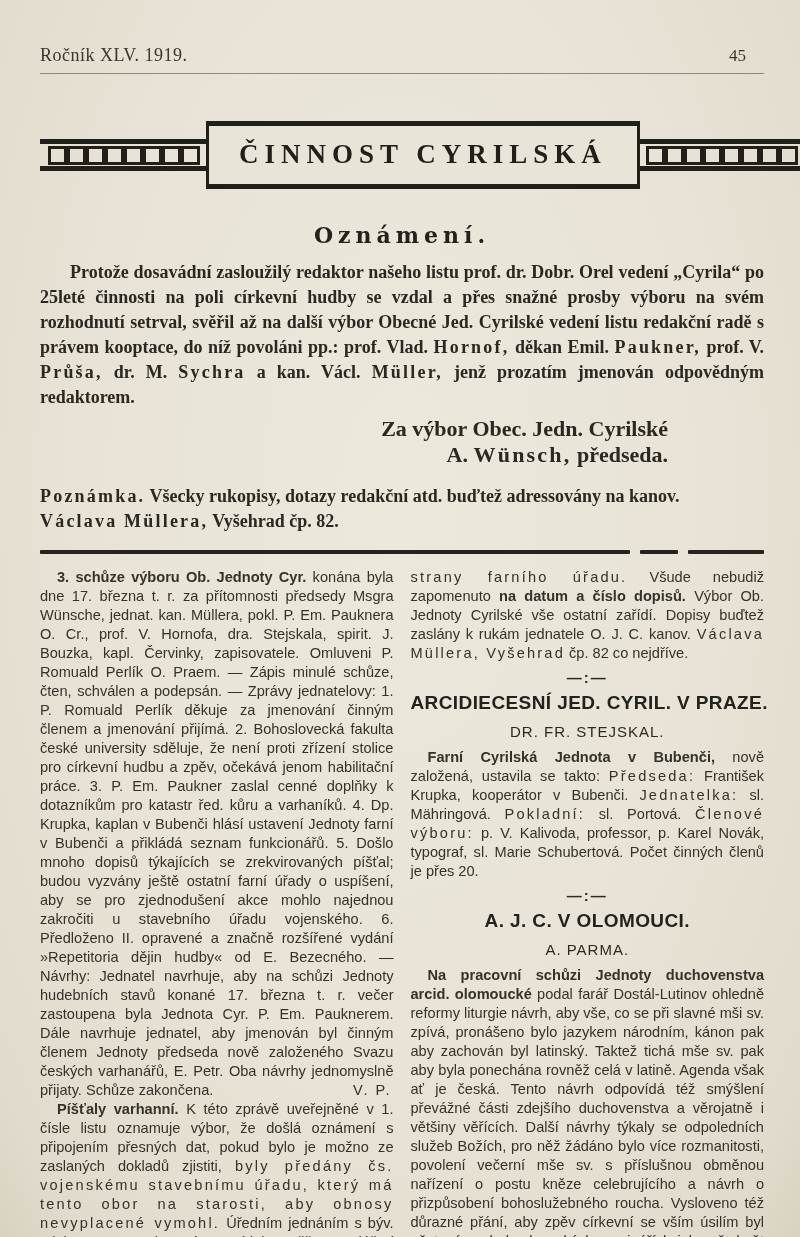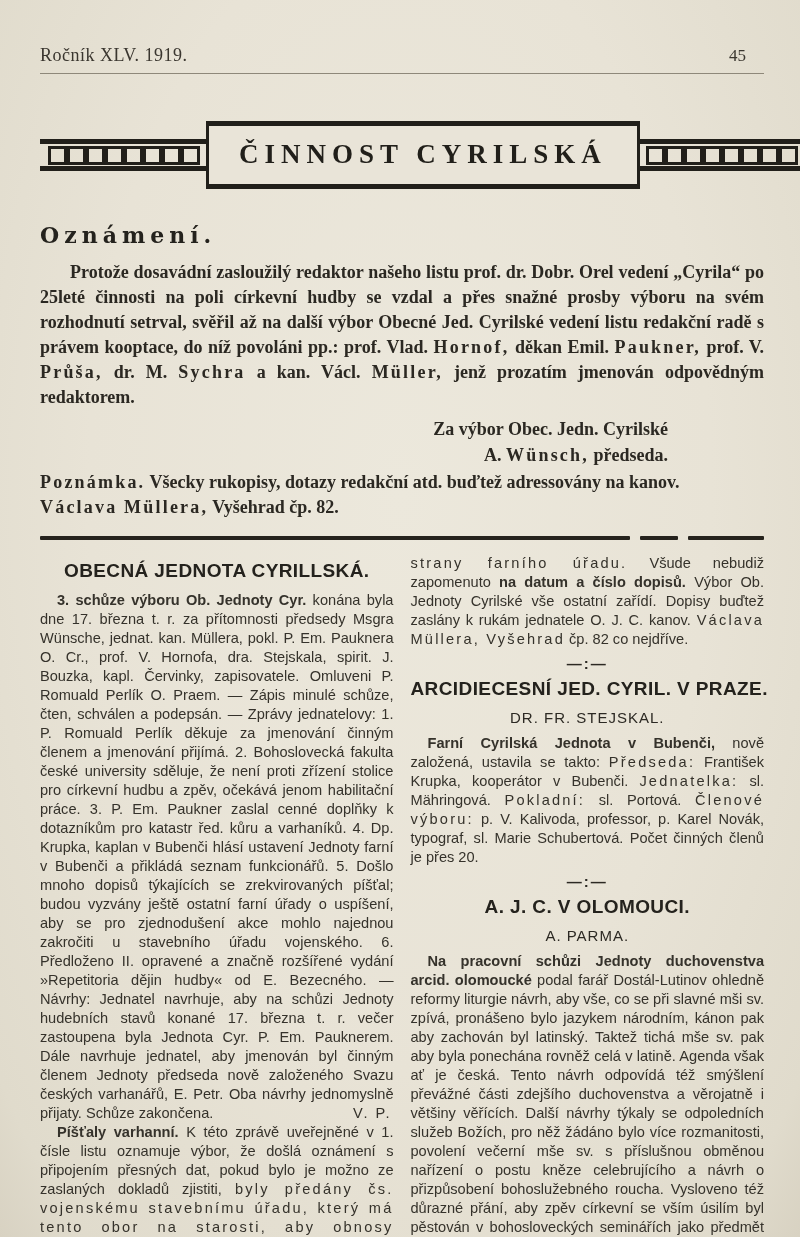--- a/index.html
+++ b/index.html
@@ -39,32 +39,33 @@
     margin:17px -2px;position:relative;z-index:2;
     background:#e9e4d8;
   }
   .banner-title{
     font-family:"Liberation Serif", serif;
     font-weight:700;font-size:27px;letter-spacing:6px;
     color:#211f1a;white-space:nowrap;
   }
   
   .oznameni-h{
+    text-align:center;
     font-family:"DejaVu Serif", serif;
     font-weight:700;font-size:22px;letter-spacing:5px;
     color:#24221d;margin:16px 0 12px 0;
   }
   .announcement{
     font-family:"Liberation Serif", serif;
     font-weight:700;font-size:18px;line-height:25px;
     color:#2b2822;text-align:justify;text-indent:30px;
     margin:0;
   }
-  .sig-block{margin:6px 96px 2px 0;text-align:right;
-    font-family:"Liberation Serif", serif;font-weight:700;font-size:18px;line-height:26px;color:#2b2822;}
+  .sig-block{margin:6px 96px 16px 0;text-align:right;
+    font-family:"Liberation Serif", serif;font-weight:700;font-size:22px;line-height:26px;color:#2b2822;}
   .note{
     font-family:"Liberation Serif", serif;font-weight:700;font-size:18px;line-height:25px;
     color:#2b2822;margin-top:0;
   }
   .note .l2{text-align:left;}
   
   .big-rule{display:flex;align-items:center;margin:16px 0 14px 0;gap:10px;}
   .big-rule .seg{height:3.5px;background:#26231d;border-radius:1px;}
   .seg-a{flex:0 0 590px;}
   .seg-b2{flex:0 0 38px;}
@@ -139,21 +140,20 @@
 
   <div class="big-rule">
     <div class="seg seg-a"></div>
     <div class="seg seg-b2"></div>
     <div class="seg seg-c"></div>
   </div>
 
   <div class="cols">
 
     <div class="col">
-      <div class="col-h">OBECNÁ JEDNOTA CYRILLSKÁ.</div>
       <p class="rel"><span><span class="seg-b">3. schůze výboru Ob. Jednoty Cyr.</span><span class="seg-n"> konána byla dne 17. března t. r. za přítomnosti předsedy Msgra Wünsche, jednat. kan. Müllera, pokl. P. Em. Pauknera O. Cr., prof. V. Hornofa, dra. Stejskala, spirit. J. Bouzka, kapl. Červinky, zapisovatele. Omluveni P. Romuald Perlík O. Praem. — Zápis minulé schůze, čten, schválen a podepsán. — Zprávy jednatelovy: 1. P. Romuald Perlík děkuje za jmenování činným členem a jmenování přijímá. 2. Bohoslovecká fakulta české university sděluje, že není proti zřízení stolice pro církevní hudbu a zpěv, očekává jenom habilitační práce. 3. P. Em. Paukner zaslal cenné doplňky k dotazníkům pro katastr řed. kůru a varhaníků. 4. Dp. Krupka, kaplan v Bubenči hlásí ustavení Jednoty farní v Bubenči a přikládá seznam funkcionářů. 5. Došlo mnoho dopisů týkajících se zrekvirovaných píšťal; budou vyzvány ještě ostatní farní úřady o uspíšení, aby se pro zjednodušení akce mohlo najednou zakročiti u stavebního úřadu vojenského. 6. Předloženo II. opravené a značně rozšířené vydání »Repetitoria dějin hudby« od E. Bezecného. — Návrhy: Jednatel navrhuje, aby na schůzi Jednoty hudebních stavů konané 17. března t. r. večer zastoupena byla Jednota Cyr. P. Em. Pauknerem. Dále navrhuje jednatel, aby jmenován byl činným členem Jednoty předseda nově založeného Svazu českých varhanářů, E. Petr. Oba návrhy jednomyslně přijaty. Schůze zakončena.</span></span><span class="vp-sig">V. P.</span></p>
       <p><span class="seg-b">Píšťaly varhanní.</span><span class="seg-n"> K této zprávě uveřejněné v 1. čísle listu oznamuje výbor, že došlá oznámení s připojením přesných dat, pokud bylo je možno ze zaslaných dokladů zjistiti, </span><span class="seg-sp">byly předány čs. vojenskému stavebnímu úřadu, který má tento obor na starosti, aby obnosy nevyplacené vymohl.</span><span class="seg-n"> Úředním jednáním s býv. ministerstvem vojenství ve Vídni pověřena zvláštní naše </span></p>
     </div>
 
     <div class="col">
       <p class="cont"><span class="seg-sp">strany farního úřadu.</span><span class="seg-n"> Všude nebudiž zapomenuto </span><span class="seg-b">na datum a číslo dopisů.</span><span class="seg-n"> Výbor Ob. Jednoty Cyrilské vše ostatní zařídí. Dopisy buďtež zaslány k rukám jednatele O. J. C. kanov. </span><span class="seg-sp">Václava Müllera, Vyšehrad</span><span class="seg-n"> čp. 82 co nejdříve.</span></p>
       <div class="mini-div">—:—</div>
       <div class="col-h">ARCIDIECESNÍ JED. CYRIL. V PRAZE.</div>
       <div class="col-sub">DR. FR. STEJSKAL.</div>
       <p><span class="seg-b">Farní Cyrilská Jednota v Bubenči,</span><span class="seg-n"> nově založená, ustavila se takto: </span><span class="seg-sp">Předseda:</span><span class="seg-n"> František Krupka, kooperátor v Bubenči. </span><span class="seg-sp">Jednatelka:</span><span class="seg-n"> sl. Mähringová. </span><span class="seg-sp">Pokladní:</span><span class="seg-n"> sl. Portová. </span><span class="seg-sp">Členové výboru:</span><span class="seg-n"> p. V. Kalivoda, professor, p. Karel Novák, typograf, sl. Marie Schubertová. Počet činných členů je přes 20.</span></p>

